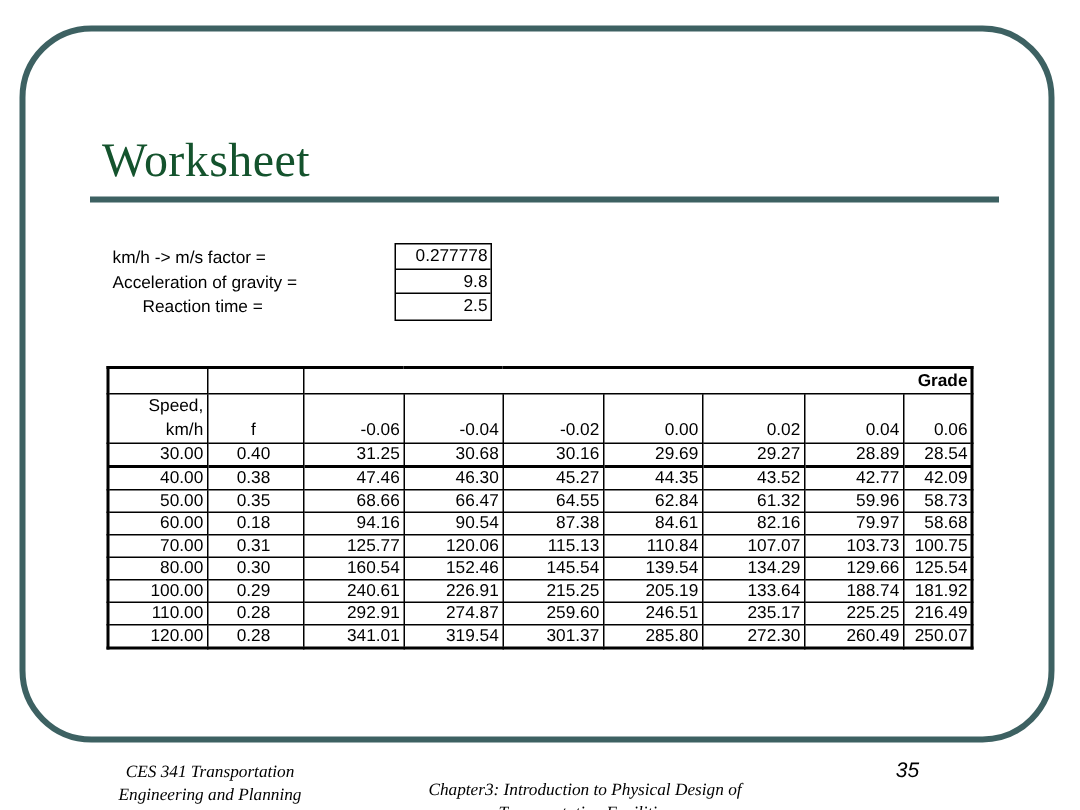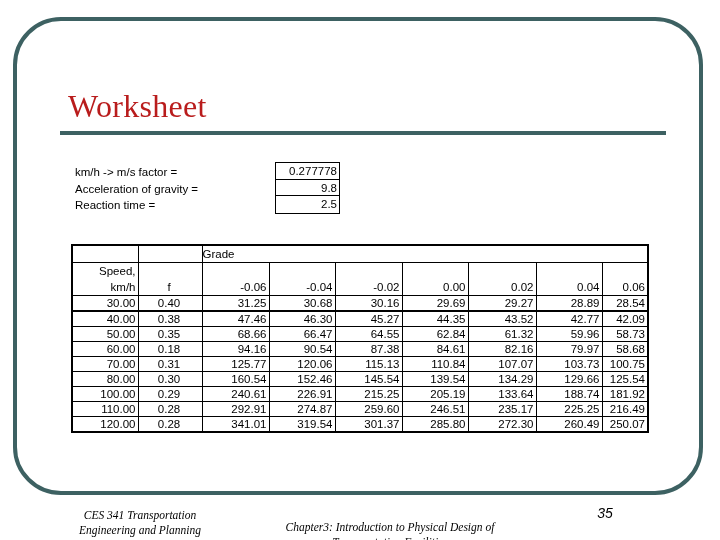--- a/index.html
+++ b/index.html
@@ -1,55 +1,55 @@
 <!DOCTYPE html>
 <html><head>
 <meta charset="utf-8">
 <style>
   html, body { margin:0; padding:0; }
   body { width:720px; height:540px; background:#ffffff; position:relative; overflow:hidden; }
   .frame { position:absolute; left:13px; top:17px; width:690px; height:478px;
            border:4px solid #3d6162; border-radius:48px; box-sizing:border-box; }
   .title { position:absolute; left:68px; top:88px; font-family:"Liberation Serif", serif;
-           font-size:32px; color:#b91c1c; letter-spacing:0.3px; }
+           font-size:32px; color:#14532d; letter-spacing:0.3px; }
   .title-rule { position:absolute; left:60px; top:131px; width:606px; height:4px; background:#3d6162; }
 
   .params { position:absolute; left:75px; top:164px; font-family:"Liberation Sans", sans-serif; font-size:11.5px; color:#000; }
   .param-row { position:absolute; left:0; height:16.5px; line-height:16px; white-space:nowrap; }
-  .pbox { position:absolute; left:263px; top:162px; width:65px; border:1.5px solid #000; box-sizing:border-box;margin-left:12px; }
+  .pbox { position:absolute; left:263px; top:162px; width:65px; border:1.5px solid #000; box-sizing:border-box; }
   .pcell { height:16.5px; line-height:16px; text-align:right; padding-right:2px; font-family:"Liberation Sans", sans-serif;
            font-size:11.5px; border-bottom:1px solid #000; box-sizing:border-box; }
   .pcell:last-child { border-bottom:none; }
 
   table.grid { position:absolute; left:71px; top:244px; border-collapse:collapse;
                font-family:"Liberation Sans", sans-serif; font-size:11.5px; color:#000;
                border:2px solid #000; }
   table.grid td { border:1px solid #000; padding:0 2px 0 0; text-align:right; height:15px; line-height:14px; box-sizing:border-box; }
   table.grid tr.top td { height:17px; border-bottom:1px solid #000; }
   table.grid tr.hdr td { height:32px; vertical-align:bottom; line-height:16px; }
   table.grid td.center { text-align:center; }
-  table.grid td.grade-label { text-align:left; }
+  table.grid td.grade-label { text-align:right;font-weight:bold; }
   table.grid tr.firstdata td { border-bottom:2px solid #000; }
 
   .footer { position:absolute; font-family:"Liberation Serif", serif; font-size:11.5px; color:#000; text-align:center; line-height:15px;font-style:italic; }
   .foot-left { left:60px; top:508px; width:160px; }
   .foot-mid { left:260px; top:508px; width:260px;margin-top:12px; }
   .foot-right { left:590px; top:506px; width:30px; font-family:"Liberation Sans", sans-serif; font-size:14px; }
 </style>
 </head>
 <body>
 
 <div class="frame"></div>
 <div class="title">Worksheet</div>
 <div class="title-rule"></div>
 
 <div class="params">
   <div class="param-row" style="top:0px;">km/h -&gt; m/s factor =</div>
   <div class="param-row" style="top:16.5px;">Acceleration of gravity =</div>
-  <div class="param-row" style="top:33px;">Reaction time =</div>
+  <div class="param-row" style="top:33px;margin-left:20px;">Reaction time =</div>
 </div>
 <div class="pbox">
   <div class="pcell">0.277778</div>
   <div class="pcell">9.8</div>
   <div class="pcell">2.5</div>
 </div>
 
 <table class="grid">
   <colgroup>
     <col style="width:66px">

